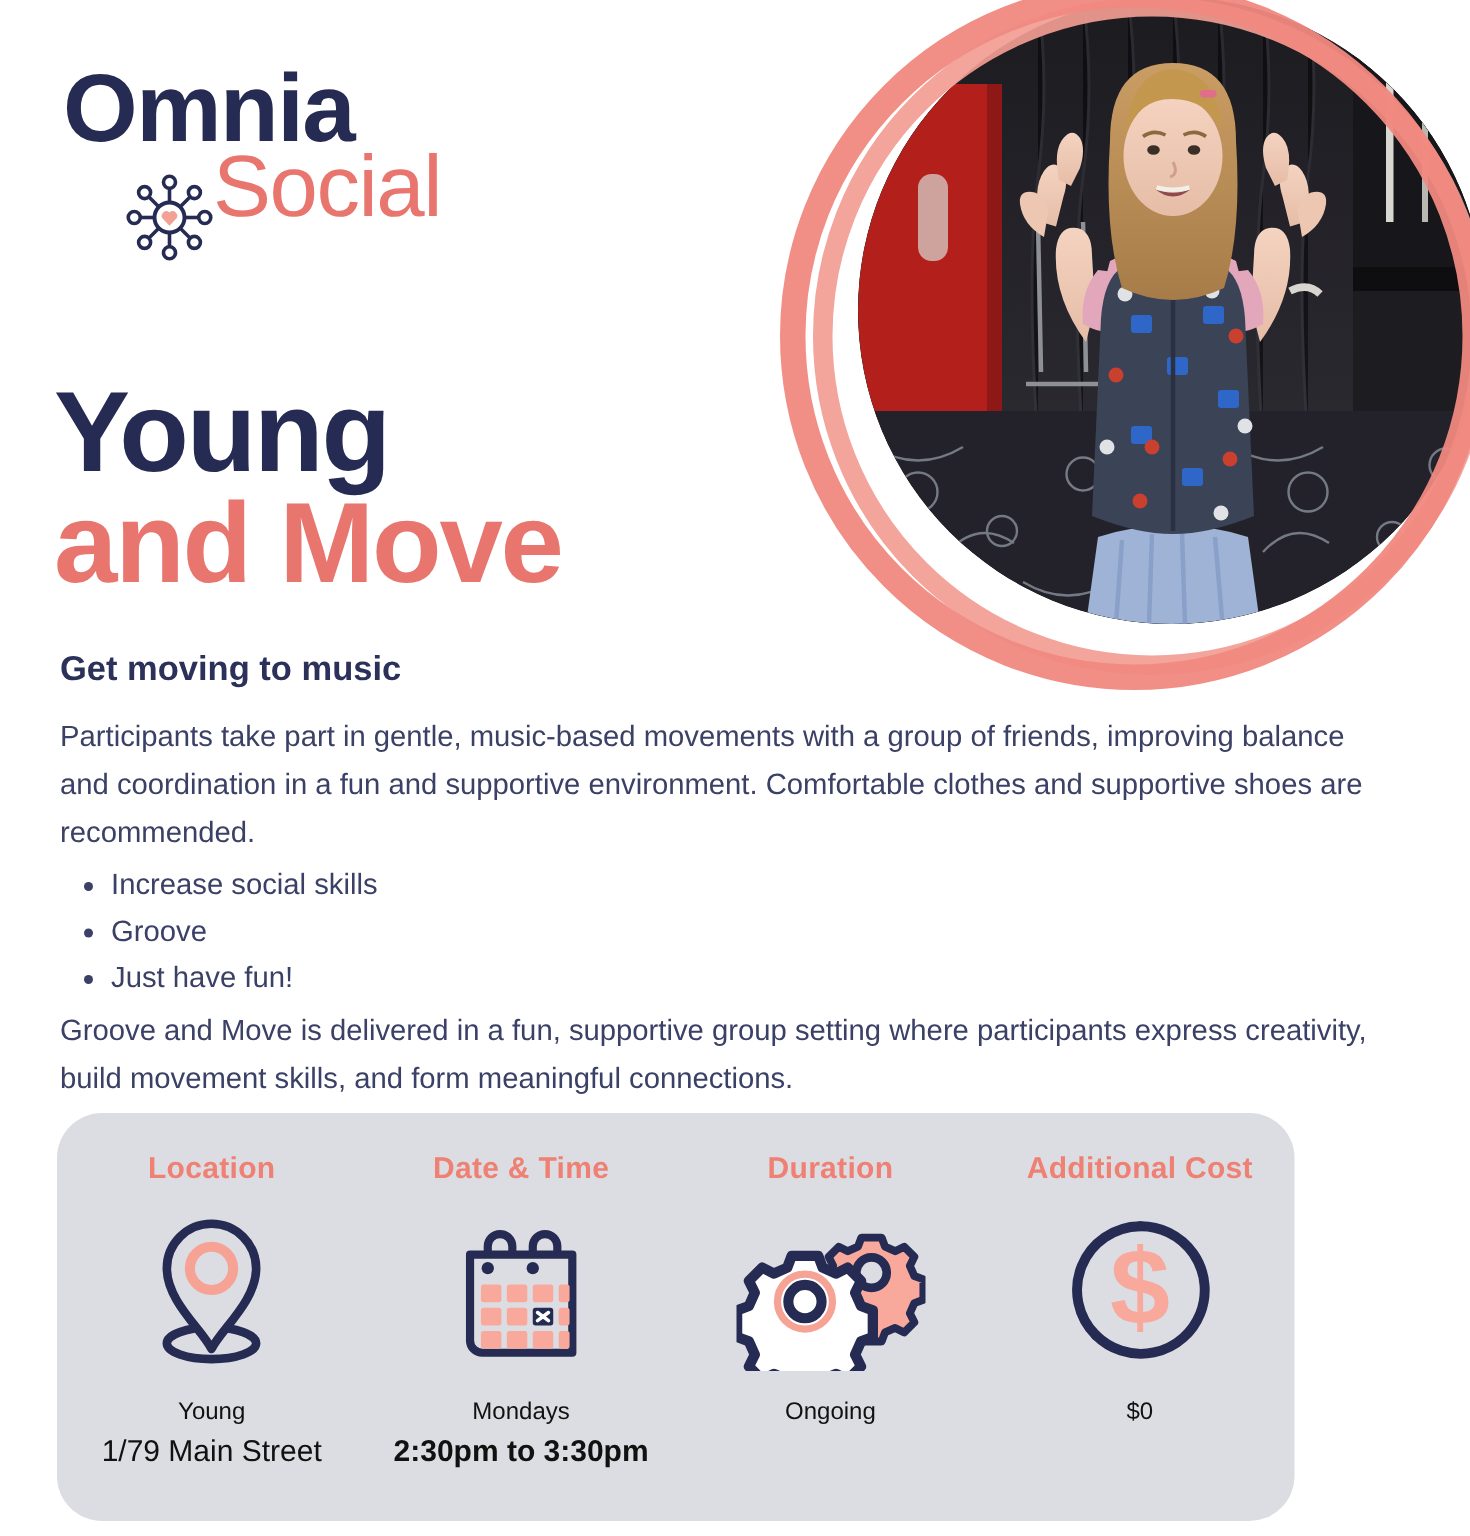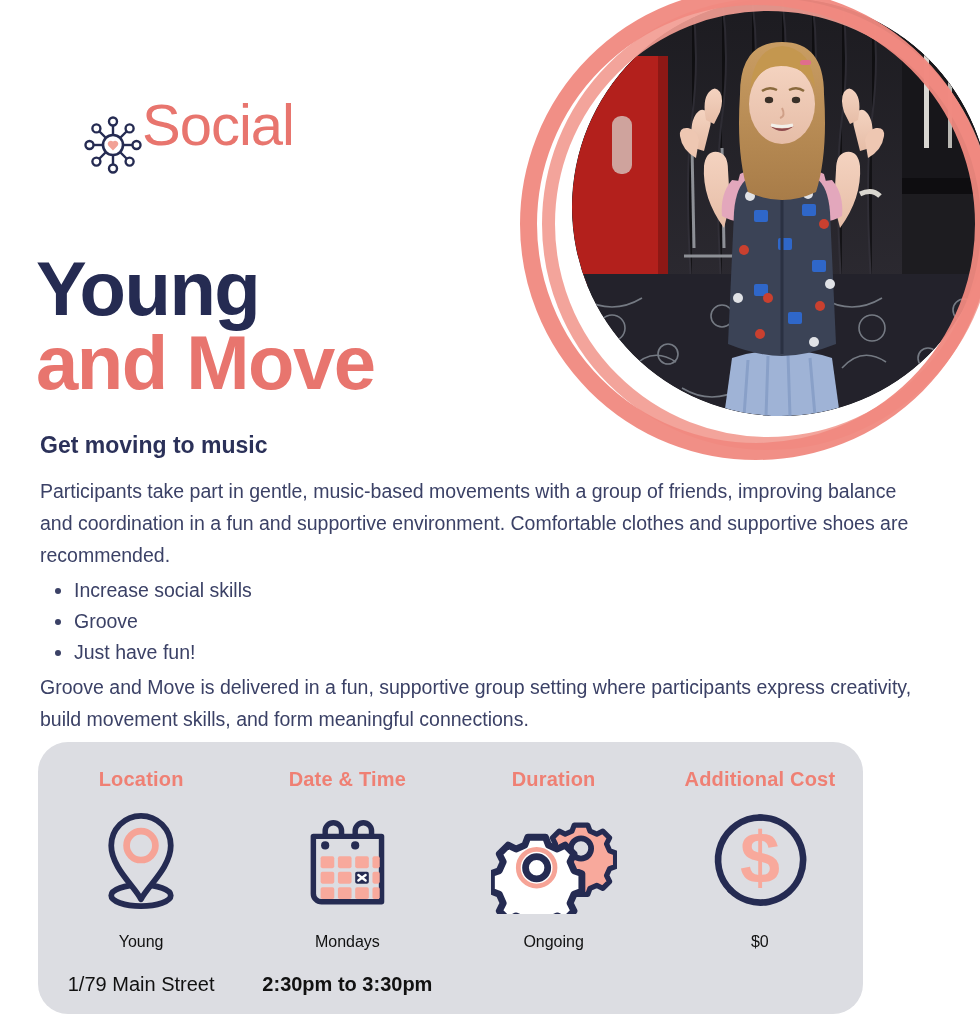--- a/index.html
+++ b/index.html
@@ -98,21 +98,21 @@
     font-size:20px;font-weight:bold;color:#ef8074;
     margin-bottom:6px;letter-spacing:.2px;
   }
   .info-icon{
     height:110px;width:130px;
     display:flex;align-items:center;justify-content:center;
     margin-top:8px;
   }
   .info-values{margin-top:14px;text-align:center;color:#111111;}
   .info-v1{font-size:16px;font-weight:normal;line-height:26px;}
-  .info-v2{font-size:20px;line-height:26px;margin-top:16px;}
+  .info-v2{font-size:20px;line-height:26px;}
   .info-v2.bold{font-weight:bold;}
 </style>
 </head>
 <body>
 
 <div class="page">
 
   <div class="hero">
     <div class="hero-photo">
       <svg class="photo-svg" viewBox="0 0 418 418">
@@ -238,20 +238,21 @@
 
           <rect x="228" y="62" width="11" height="5" rx="2.5" fill="#e06d8c"></rect>
         </g>
       </svg>
     </div>
     <div class="hero-ring2"></div>
     <div class="hero-ring"></div>
   </div>
 
   <div class="logo">
+    <div class="logo-omnia">Omnia</div>
     <div class="logo-social">Social</div>
     <svg class="logo-mark" viewBox="0 0 66 66">
       <g stroke="#252b52" stroke-width="2.4" fill="none">
         <line x1="33" y1="33" x2="33" y2="12"></line>
         <line x1="33" y1="33" x2="33" y2="54"></line>
         <line x1="33" y1="33" x2="12" y2="33"></line>
         <line x1="33" y1="33" x2="54" y2="33"></line>
         <line x1="33" y1="33" x2="18.5" y2="18.5"></line>
         <line x1="33" y1="33" x2="47.5" y2="47.5"></line>
         <line x1="33" y1="33" x2="18.5" y2="47.5"></line>

